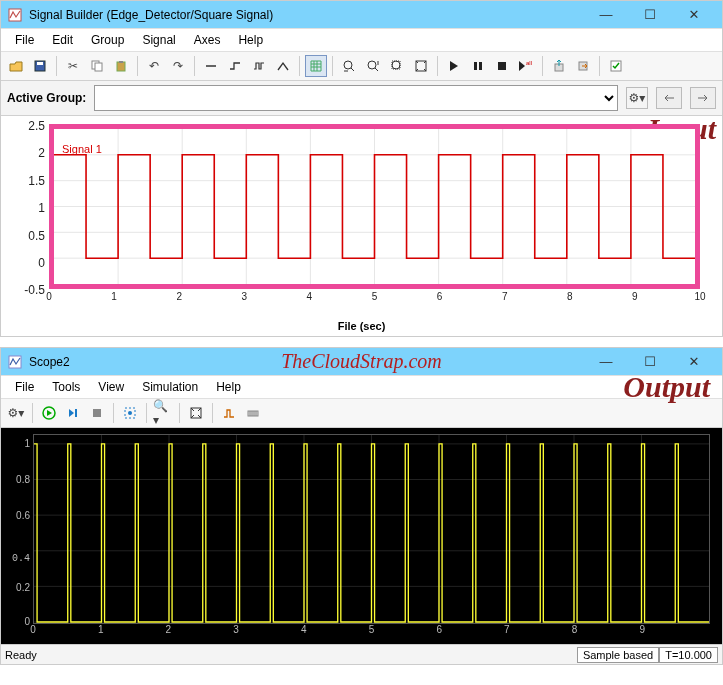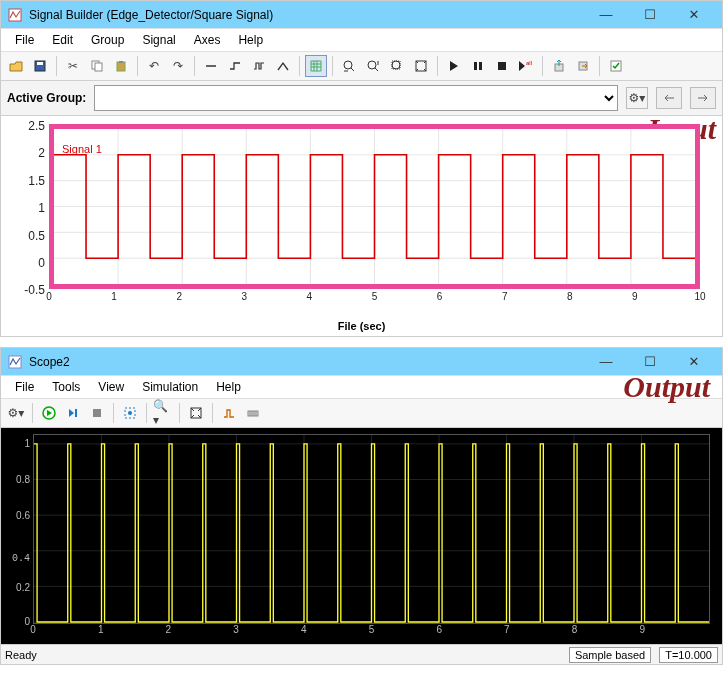--- a/index.html
+++ b/index.html
@@ -23,21 +23,21 @@
   .axes { position: relative; border:5px solid #ec4899; }
   .ylab { position:absolute; font-size:12px; color:#222; text-align:right; width:28px; }
   .xlab { position:absolute; font-size:10px; color:#222; text-align:center; width:20px; }
   .xlabel-title { text-align:center; font-weight:bold; font-size:11px; padding-top:2px;}
   .annot { position:absolute; font-family: "Comic Sans MS", cursive; font-weight:bold; font-style:italic; color:#8b1e1e; }
   .scopearea { background:#000; padding: 6px 6px 4px 6px; position:relative;}
   .scope-axes { position:relative; margin-left:26px; margin-right:6px;}
   .slab { position:absolute; font-size:10px; color:#bbb; text-align:right; width:22px;}
   .sxlab { position:absolute; font-size:10px; color:#bbb; text-align:center; width:20px;}
   .statusbar { display:flex; justify-content:space-between; align-items:center; height:20px; border-top:1px solid #ccc; font-size:11px; padding:0 4px; background:#f4f4f4;}
-  .statusbar .right { display:flex; gap:8px;}
+  .statusbar .right { display:flex; gap:0;}
   .statusbar .cell { border:1px solid #999; padding:1px 5px; background:#fff;}
   .watermark { position:absolute; font-family:"Comic Sans MS",cursive; font-style:italic; color:#b51e1e; font-size:20px;}
 </style>
 </head>
 <body>
 
 <div class="window" style="position:relative;">
   <div class="titlebar">
     <span class="icon">
       <svg width="14" height="14">
@@ -263,20 +263,21 @@
 
 <div class="window" style="position:relative; margin-top:10px;">
   <div class="titlebar">
     <span class="icon">
       <svg width="14" height="14">
           <rect x="1" y="1" width="12" height="12" fill="#fff" stroke="#8888cc"></rect>
           <path d="M2 10 L5 4 L8 9 L12 3" stroke="#3b5ea8" fill="none" stroke-width="1.2"></path>
         </svg>
     </span>
     <span class="title">Scope2</span>
+    <span class="watermark" style="position:absolute; left:50%; transform:translateX(-50%); top:2px;">TheCloudStrap.com</span>
     <div class="winbtns">
       <div class="winbtn">—</div>
       <div class="winbtn">☐</div>
       <div class="winbtn">✕</div>
     </div>
   </div>
 
   <div class="menubar" style="position:relative;">
     <span class="mitem">File</span>
     <span class="mitem">Tools</span>

